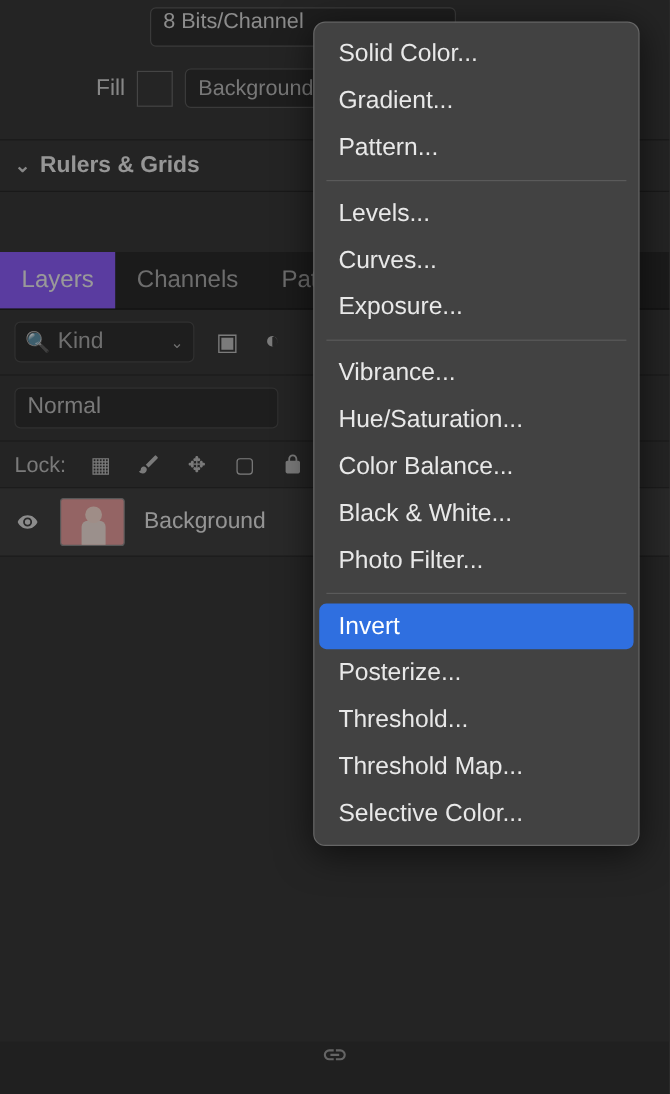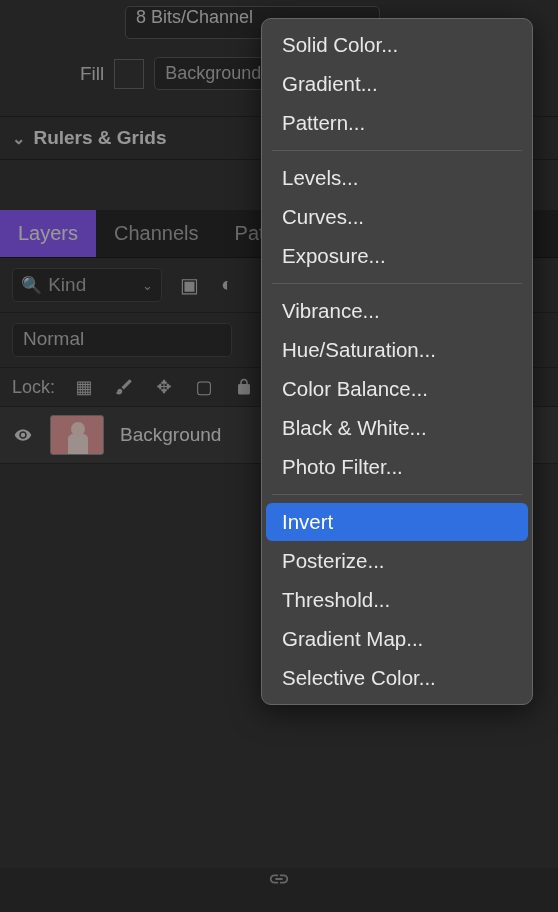--- a/index.html
+++ b/index.html
@@ -147,15 +147,15 @@
   <div class="menu-sep"></div>
   <div class="menu-item">Vibrance...</div>
   <div class="menu-item">Hue/Saturation...</div>
   <div class="menu-item">Color Balance...</div>
   <div class="menu-item">Black &amp; White...</div>
   <div class="menu-item">Photo Filter...</div>
   <div class="menu-sep"></div>
   <div class="menu-item hl">Invert</div>
   <div class="menu-item">Posterize...</div>
   <div class="menu-item">Threshold...</div>
-  <div class="menu-item">Gradient Map...</div>
+  <div class="menu-item">Threshold Map...</div>
   <div class="menu-item">Selective Color...</div>
 </div>
 
 </body></html>

